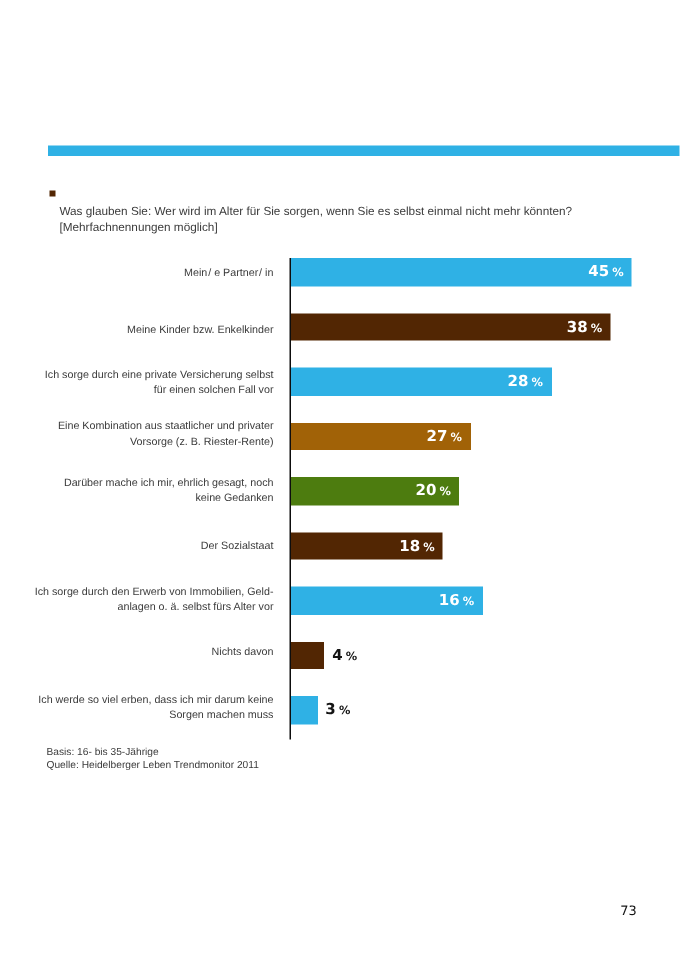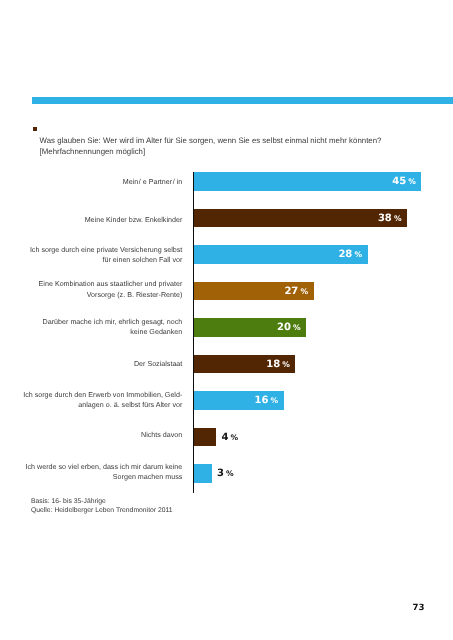--- a/index.html
+++ b/index.html
@@ -133,21 +133,21 @@
     font-size: 6.8px;
     color: #3b3b3b;
     white-space: nowrap;
   }
   #page-number {
     position: absolute;
     right: 28.6px;
     top: 602.9px;
     font-family: "DejaVu Sans", sans-serif;
     font-size: 8.6px;
-    font-weight: bold;
+    font-weight: normal;
     color: #141414;
   }
 </style>
 </head>
 <body>
 
 <div class="page">
   <div id="top-rule"></div>
   <div id="bullet"></div>
   <div id="question">Was glauben Sie: Wer wird im Alter für Sie sorgen, wenn Sie es selbst einmal nicht mehr könnten?</div>
@@ -205,21 +205,21 @@
       </div>
       <div class="bar" style="top: 354.9px; width: 101.8px; background: rgb(82, 38, 3);">
         <div class="val inside">
           <span>18</span>
           <span class="pct">%</span>
         </div>
       </div>
       <div class="cat-label" style="top: 364.1px; transform: translateY(-50%);">
         <div>Der Sozialstaat</div>
       </div>
-      <div class="bar" style="top: 391.4px; width: 90.1px; background: rgb(47, 177, 229);">
+      <div class="bar" style="top: 391.4px; width: 90.1px; background: rgb(47, 177, 229); padding-left: 38px;">
         <div class="val inside">
           <span>16</span>
           <span class="pct">%</span>
         </div>
       </div>
       <div class="cat-label" style="top: 400px; transform: translateY(-50%);">
         <div>Ich sorge durch den Erwerb von Immobilien, Geld-</div>
         <div>anlagen o. ä. selbst fürs Alter vor</div>
       </div>
       <div class="bar" style="top: 427.9px; width: 22.9px; background: rgb(82, 38, 3);">

